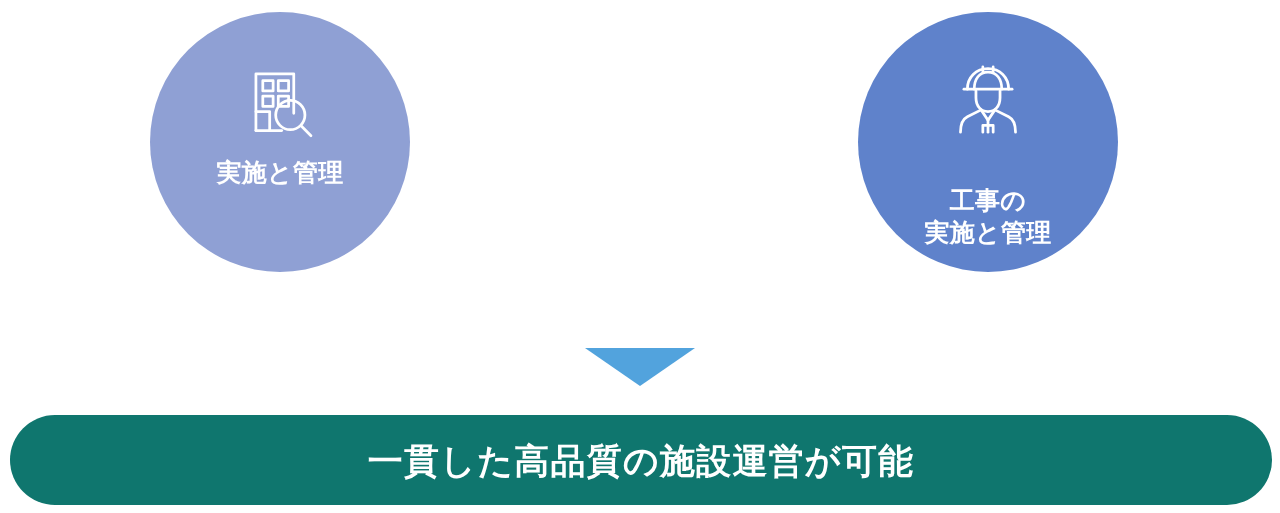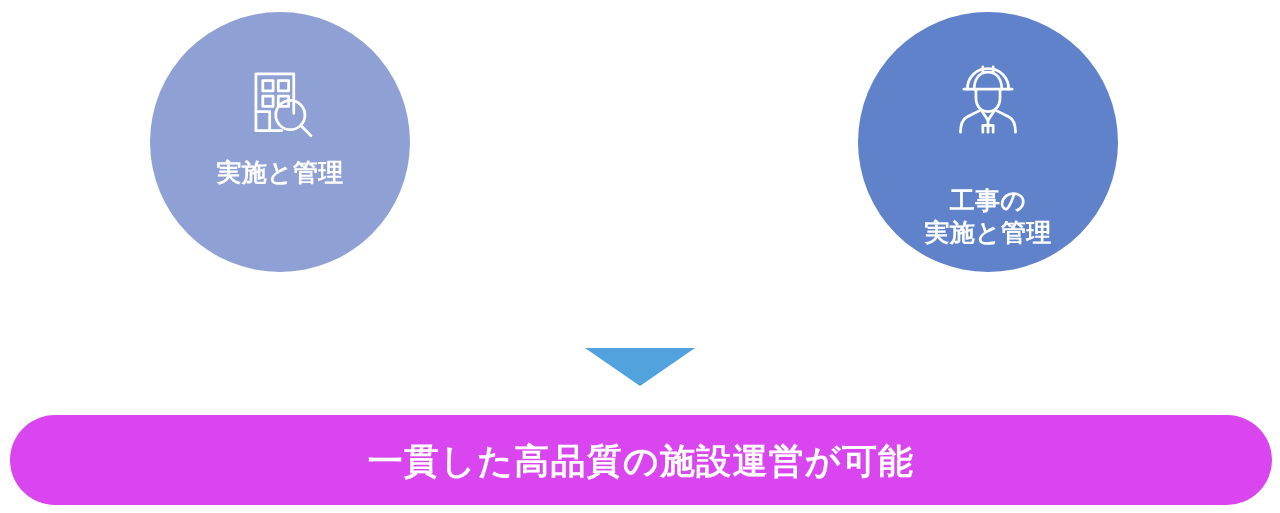--- a/index.html
+++ b/index.html
@@ -152,17 +152,17 @@
     </div>
 
   </div>
 
   <div class="arrow-down">
     <svg viewBox="0 0 110 38" aria-hidden="true">
       <polygon points="0,0 110,0 55,38" fill="#52a3dd"></polygon>
     </svg>
   </div>
 
-  <div class="result-banner" style="background: #d946ef;">
+  <div class="result-banner" style="background: #0f766e;">
     <span class="result-text">一貫した高品質の施設運営が可能</span>
   </div>
 
 </div>
 
 </body></html>

